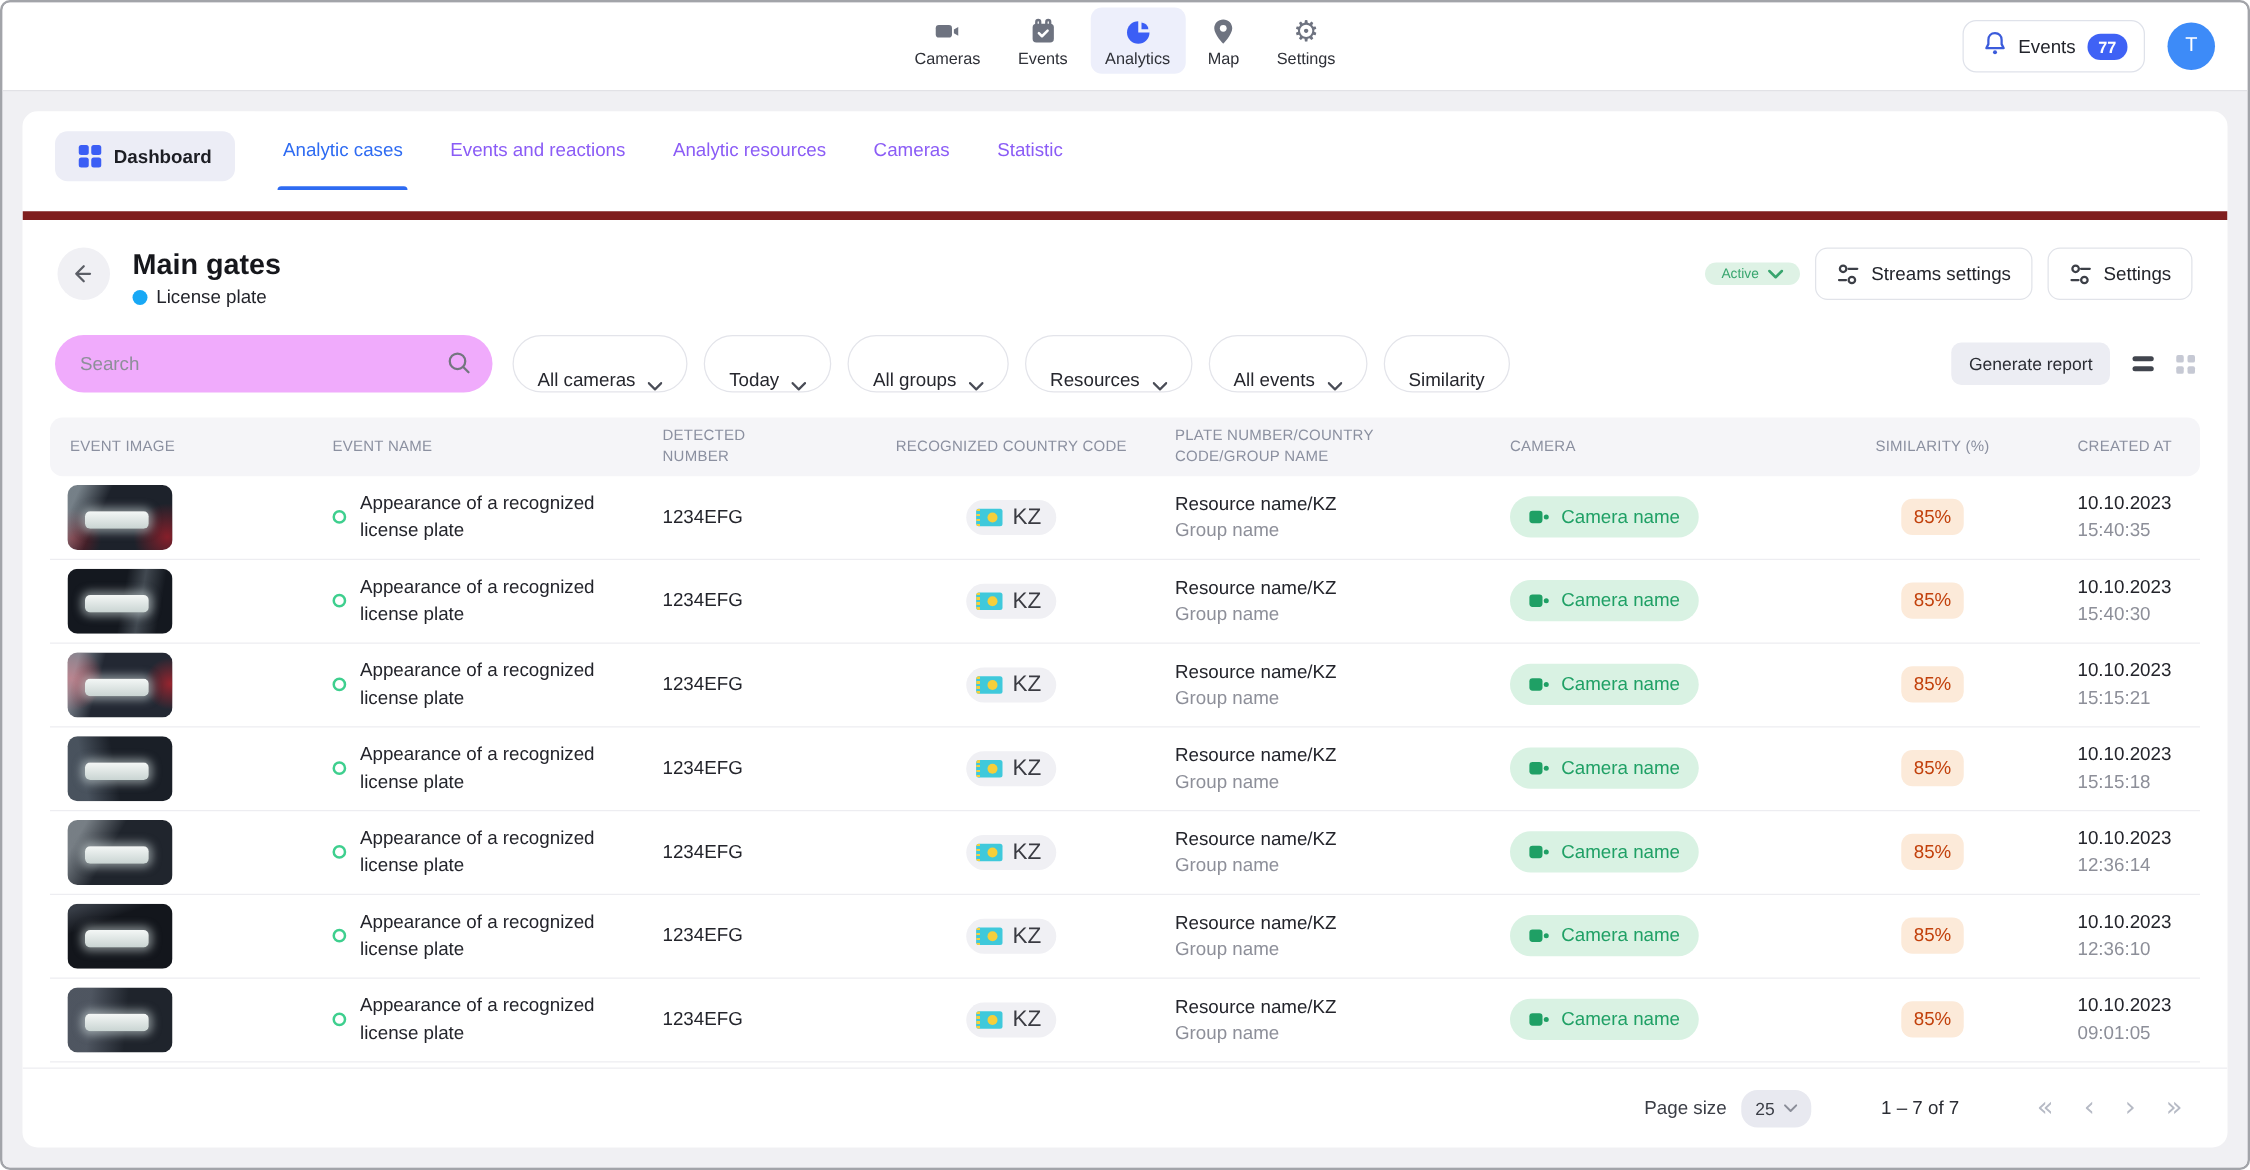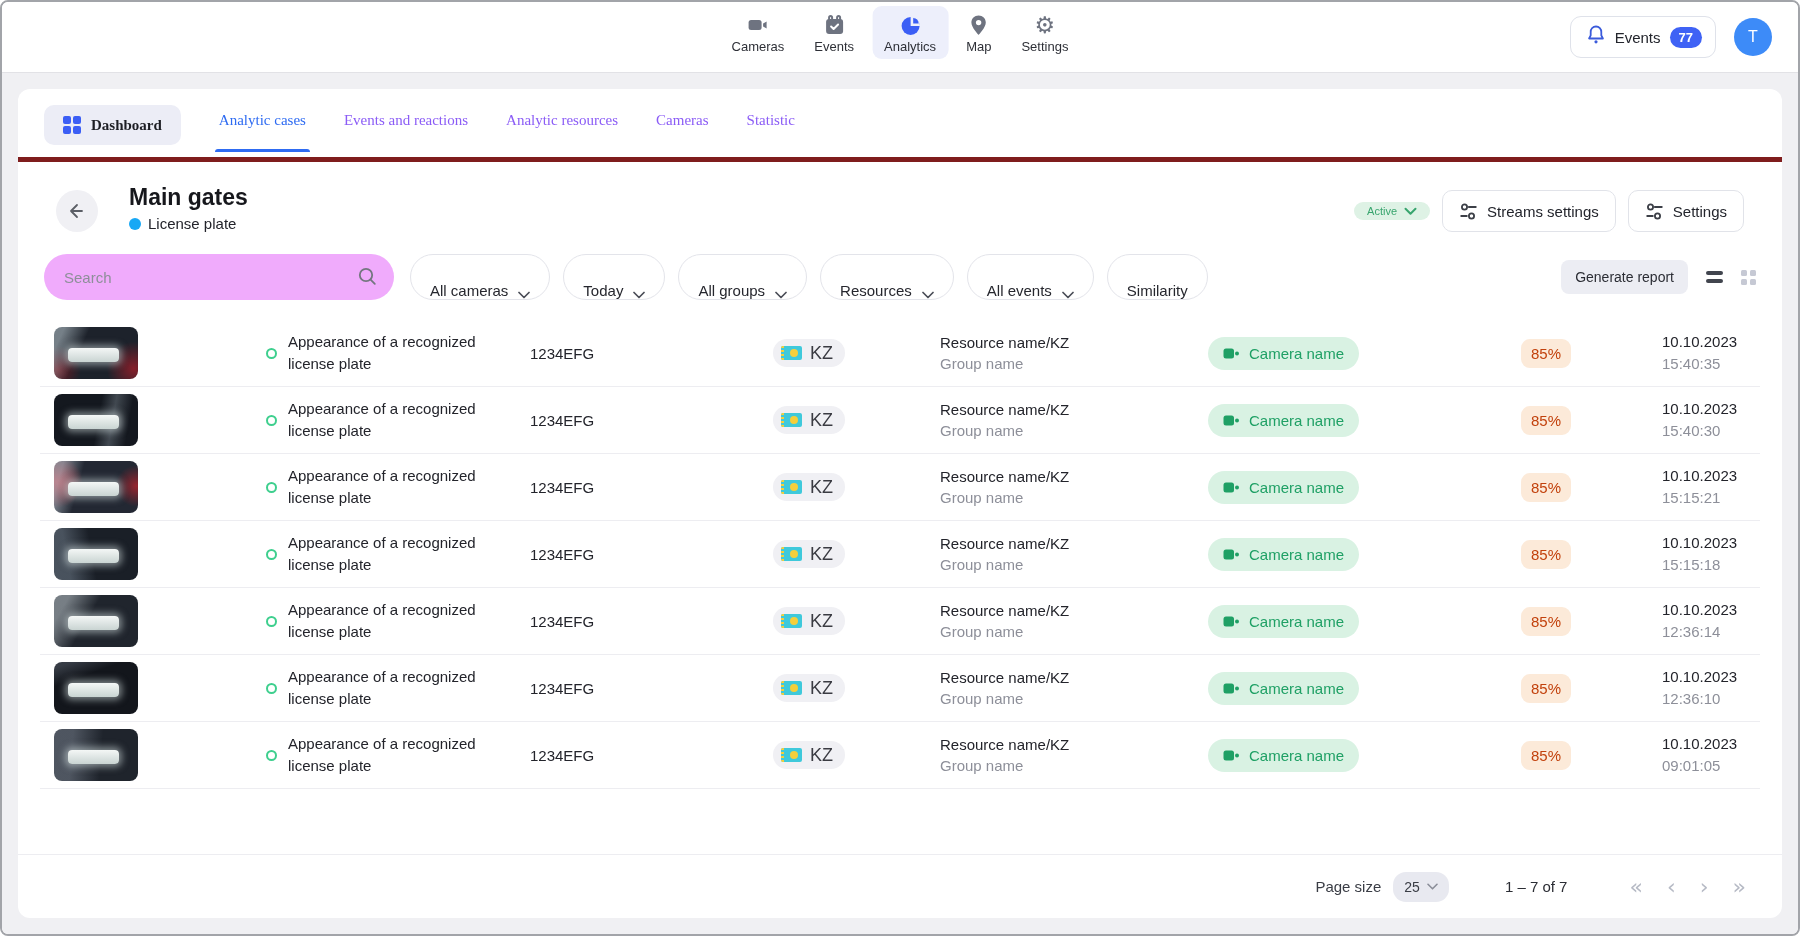--- a/index.html
+++ b/index.html
@@ -25,35 +25,35 @@
   .ev-badge { background:#3f62f5; color:#fff; font-size:13px; font-weight:bold;
               border-radius:12px; padding:3px 9px; }
   .avatar { width:38px; height:38px; border-radius:50%; background:#3d8bf8; color:#fff;
             display:flex; align-items:center; justify-content:center; font-size:16px; cursor:pointer; }
 
   
   .page-bg { flex:1; background:#f0f0f3; padding:16px 16px 16px; overflow:hidden; border-top:1px solid #e2e2e6; }
   .card { background:#fff; border-radius:12px; height:100%; display:flex; flex-direction:column; overflow:hidden; }
 
   
-  .tabs-row { display:flex; align-items:center; gap:38px; padding:16px 26px 0; border-bottom:5px solid #7f1d1d;font-family:Liberation Serif, serif; }
+  .tabs-row { display:flex; align-items:center; gap:38px; padding:16px 26px 12px; border-bottom:7px solid #7f1d1d; }
   .dash-btn { display:flex; align-items:center; gap:10px; background:#ecedf6; border-radius:10px;
               padding:11px 19px; margin-bottom:12px; cursor:pointer; }
   .dash-btn span { font-size:15px; color:#1d1e24; font-weight:bold; }
   .grid-logo { display:grid; grid-template-columns:8px 8px; grid-template-rows:8px 8px; gap:2px; }
   .grid-logo i { background:#3b5ef5; border-radius:2px; display:block; }
   .grid-logo i:nth-child(1){ height:8px; }
   .grid-logo i:nth-child(2){ height:8px; border-radius:2px 2px 2px 2px; }
   .tab { font-size:15px; color:#8b5cf6; padding-bottom:22px; position:relative; cursor:pointer; white-space:nowrap; }
   .tab.active { color:#2e6bf2; }
   .tab.active::after { content:""; position:absolute; left:-4px; right:-4px; bottom:-1px;
                        height:3px; border-radius:3px 3px 0 0; background:#2e6bf2; }
 
   
-  .header-row { display:flex; align-items:flex-end; padding:22px 38px 18px;gap:13px; }
+  .header-row { display:flex; align-items:flex-start; padding:22px 28px 18px; }
   .back-btn { width:42px; height:42px; border-radius:50%; background:#f0f0f4; display:flex;
               align-items:center; justify-content:center; margin-right:18px; cursor:pointer; flex:0 0 42px; }
   .title-block { display:flex; flex-direction:column; gap:4px; }
   .page-title { font-size:23px; font-weight:bold; color:#16171c; }
   .subtitle { display:flex; align-items:center; gap:7px; font-size:15px; color:#23242b; }
   .blue-dot { width:12px; height:12px; border-radius:50%; background:#18a8f5; }
   .header-actions { margin-left:auto; display:flex; align-items:center; gap:12px; }
   .active-pill { display:flex; align-items:center; gap:7px; background:#def2e5; color:#38a56e;
                  font-size:11px; border-radius:17px; height:18px; padding:0 13px; cursor:pointer; }
   .btn-outline { display:flex; align-items:center; gap:9px; background:#fff; border:1px solid #e1e3e9;
@@ -326,20 +326,30 @@
           <div class="view-grid">
               <i></i>
               <i></i>
               <i></i>
               <i></i>
             </div>
         </div>
       </div>
 
       <div class="table-wrap">
+        <div class="thead">
+          <div class="th">EVENT IMAGE</div>
+          <div class="th">EVENT NAME</div>
+          <div class="th">DETECTED NUMBER</div>
+          <div class="th">RECOGNIZED COUNTRY CODE</div>
+          <div class="th">PLATE NUMBER/COUNTRY CODE/GROUP NAME</div>
+          <div class="th">CAMERA</div>
+          <div class="th">SIMILARITY (%)</div>
+          <div class="th">CREATED AT</div>
+        </div>
         <div id="tbody">
   <div class="trow">
     <div class="td1">
       <div class="thumb thumb-v1"></div>
     </div>
     <div class="evname">
       <span class="ring"></span>
       <span class="evname-text">Appearance of a recognized license plate</span>
     </div>
     <div class="detnum">1234EFG</div>

